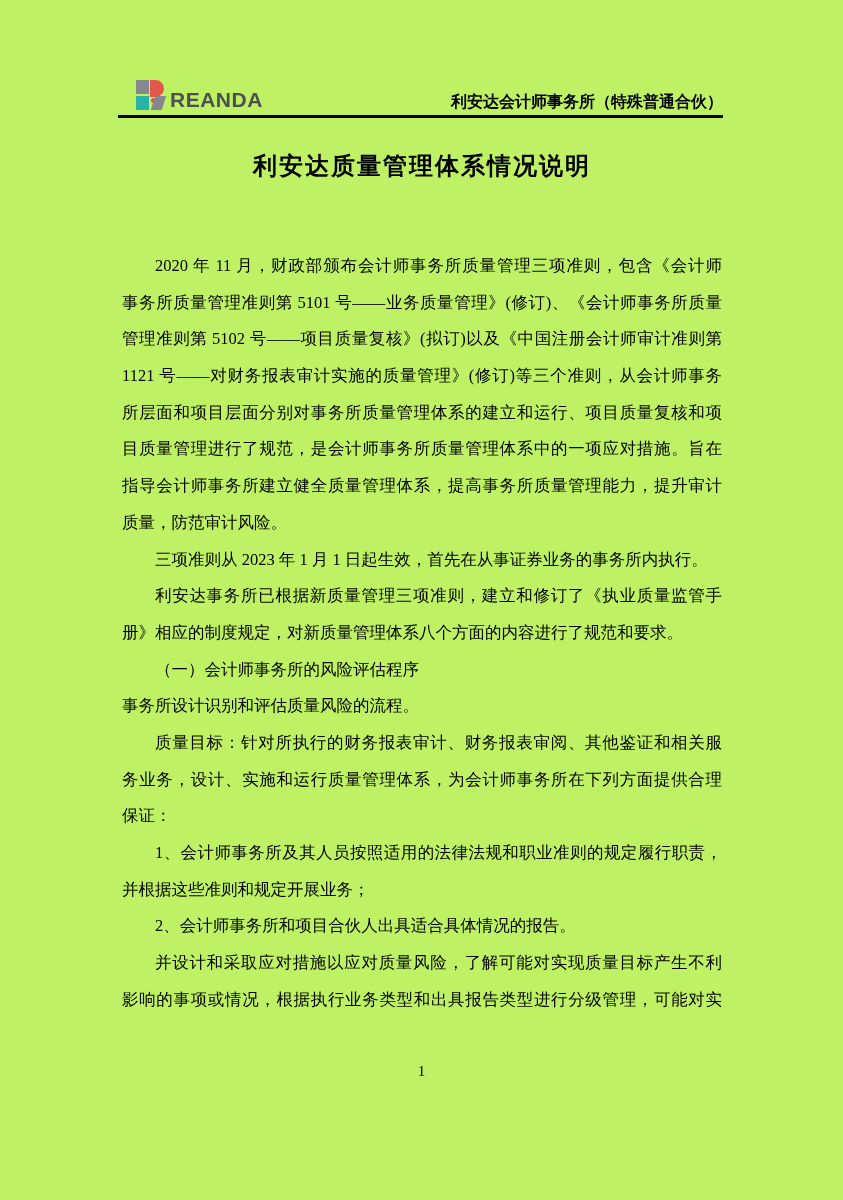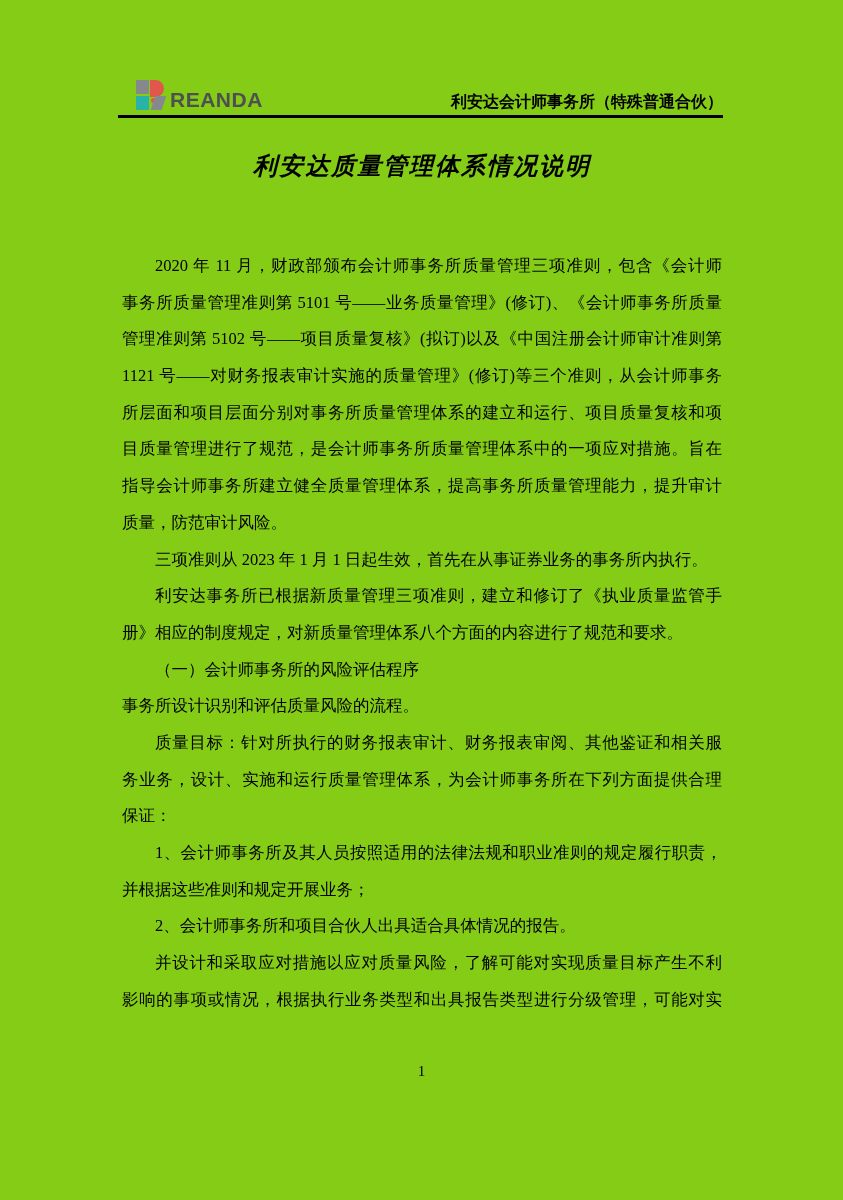--- a/index.html
+++ b/index.html
@@ -1,21 +1,21 @@
 <!DOCTYPE html>
 <html><head>
 <meta charset="utf-8">
 <style>
   html,body { margin:0; padding:0; background:#e8e8e8; }
   .page {
     position: relative;
     width: 843px;
     height: 1200px;
     margin: 0 auto;
-    background: #84cc16;
+    background: #bef264;
     font-family: "Liberation Serif", "DejaVu Serif", serif;
     color: #000;
     overflow: hidden;
   }
 
   
   .header {
     position: absolute;
     left: 118px;
     right: 120px;
@@ -68,21 +68,20 @@
   
   .doc-title {
     position: absolute;
     left: 122px;
     width: 600px;
     top: 150px;
     text-align: center;
     font-size: 24px;
     font-weight: bold;
     letter-spacing: 2px;
-    font-style: italic;
   }
 
   
   .doc-body {
     position: absolute;
     left: 122px;
     width: 600px;
     top: 228px;
     font-size: 16.5px;
     margin-top: 20px;

